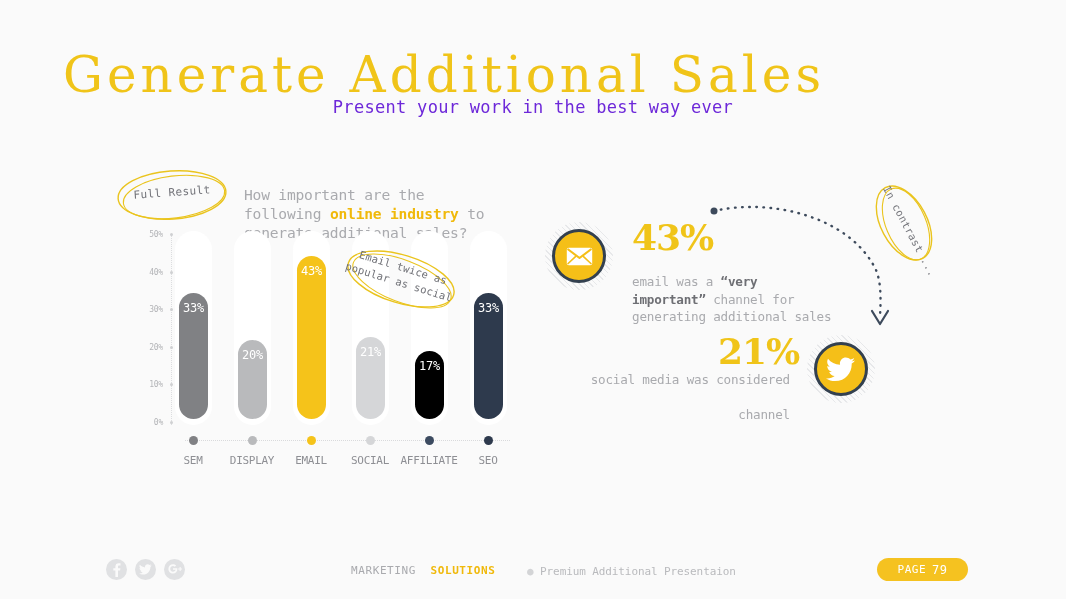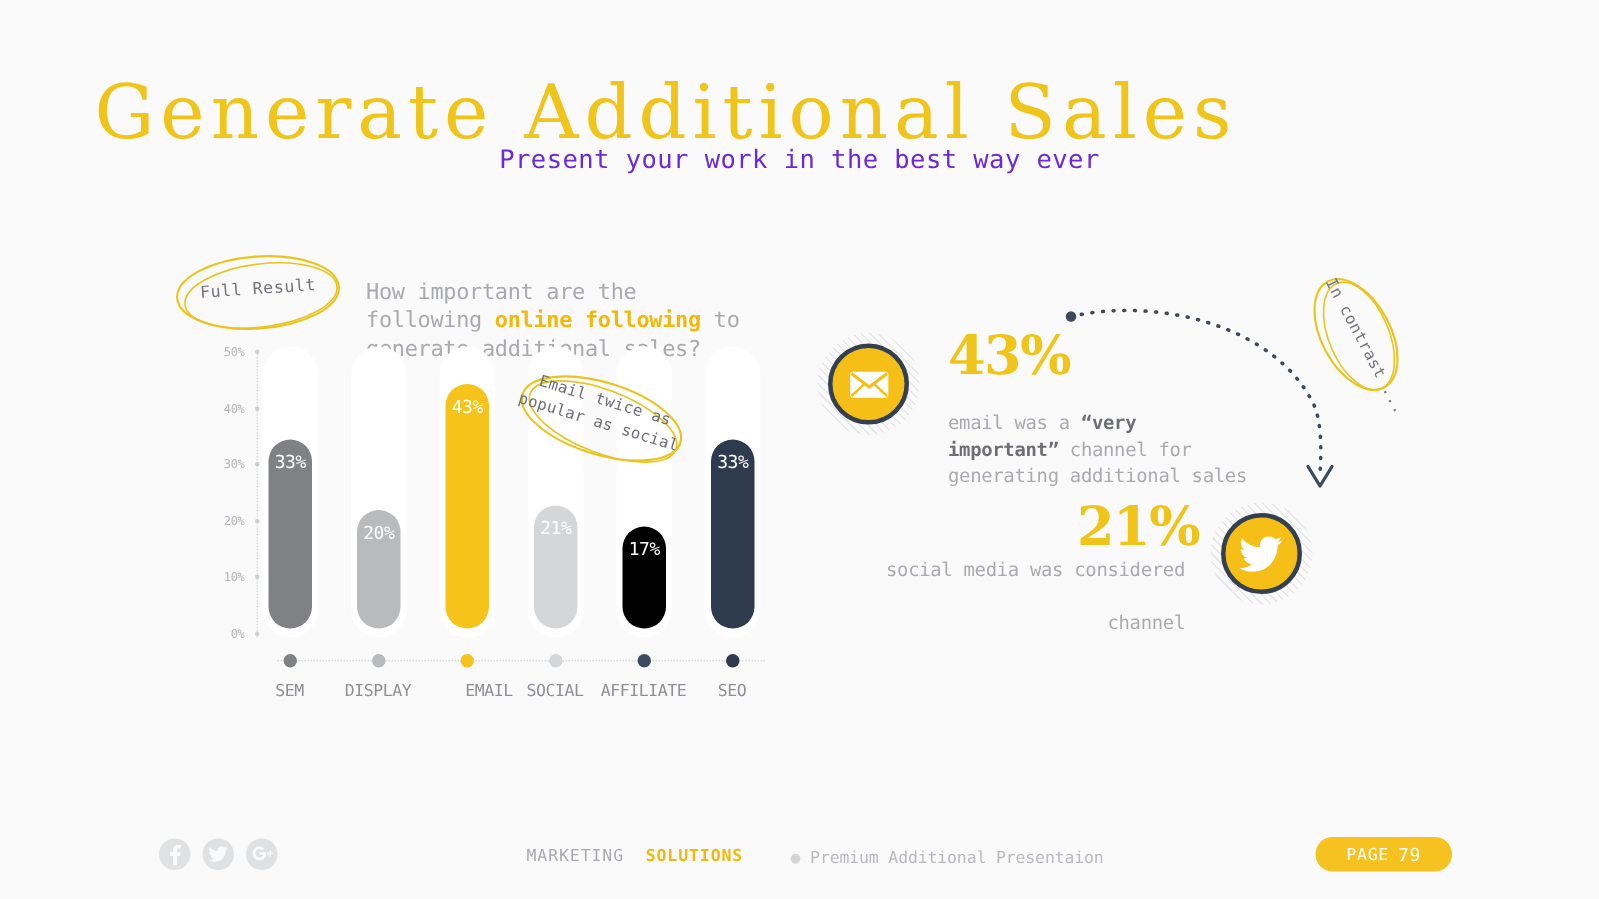--- a/index.html
+++ b/index.html
@@ -288,21 +288,21 @@
   <div class="subtitle">Present your work in the best way ever</div>
 
   <div class="ellipse-badge" id="full-result-badge">
     <svg width="112" height="54" viewBox="0 0 112 54">
       <ellipse cx="56" cy="27" rx="54" ry="24" fill="none" stroke="#eac41e" stroke-width="1.4" transform="rotate(-4 56 27)"></ellipse>
       <ellipse cx="58" cy="29" rx="51" ry="21" fill="none" stroke="#eac41e" stroke-width="1.1" transform="rotate(-7 58 29)"></ellipse>
     </svg>
     <div class="etext">Full Result</div>
   </div>
 
-  <div class="question"><span>How important are the following </span><b>online following</b><span> to generate additional sales?</span></div>
+  <div class="question"><span>How important are the following </span><b>online industry</b><span> to generate additional sales?</span></div>
 
   <div id="chart">
     <div class="yaxis-dotline"></div>
     <div id="yticks">
         <div class="ytick" style="left: 8px; top: 5px;">50%</div>
         <div class="ytick-dot" style="left: 45px; top: 8px;"></div>
         <div class="ytick" style="left: 8px; top: 42.6px;">40%</div>
         <div class="ytick-dot" style="left: 45px; top: 45.6px;"></div>
         <div class="ytick" style="left: 8px; top: 80.2px;">30%</div>
         <div class="ytick-dot" style="left: 45px; top: 83.2px;"></div>
@@ -331,21 +331,21 @@
         </div>
         <div class="axis-dot" style="left: 73px; background: rgb(185, 186, 188);"></div>
         <div class="cat-label" style="left: 77px; transform: translateX(-50%);">DISPLAY</div>
         <div class="bar-col" style="left: 118px;">
           <div class="bar-track"></div>
           <div class="bar-fill" style="height: 162.52px; background: rgb(245, 195, 26);">
             <div class="bar-value">43%</div>
           </div>
         </div>
         <div class="axis-dot" style="left: 132px; background: rgb(245, 195, 26);"></div>
-        <div class="cat-label" style="left: 136px; transform: translateX(-50%); margin-left: 15px;">EMAIL</div>
+        <div class="cat-label" style="left: 136px; transform: translateX(-50%);">EMAIL</div>
         <div class="bar-col" style="left: 177px;">
           <div class="bar-track"></div>
           <div class="bar-fill" style="height: 82.44px; background: rgb(213, 214, 216);">
             <div class="bar-value">21%</div>
           </div>
         </div>
         <div class="axis-dot" style="left: 191px; background: rgb(213, 214, 216);"></div>
         <div class="cat-label" style="left: 195px; transform: translateX(-50%);">SOCIAL</div>
         <div class="bar-col" style="left: 236px;">
           <div class="bar-track"></div>

